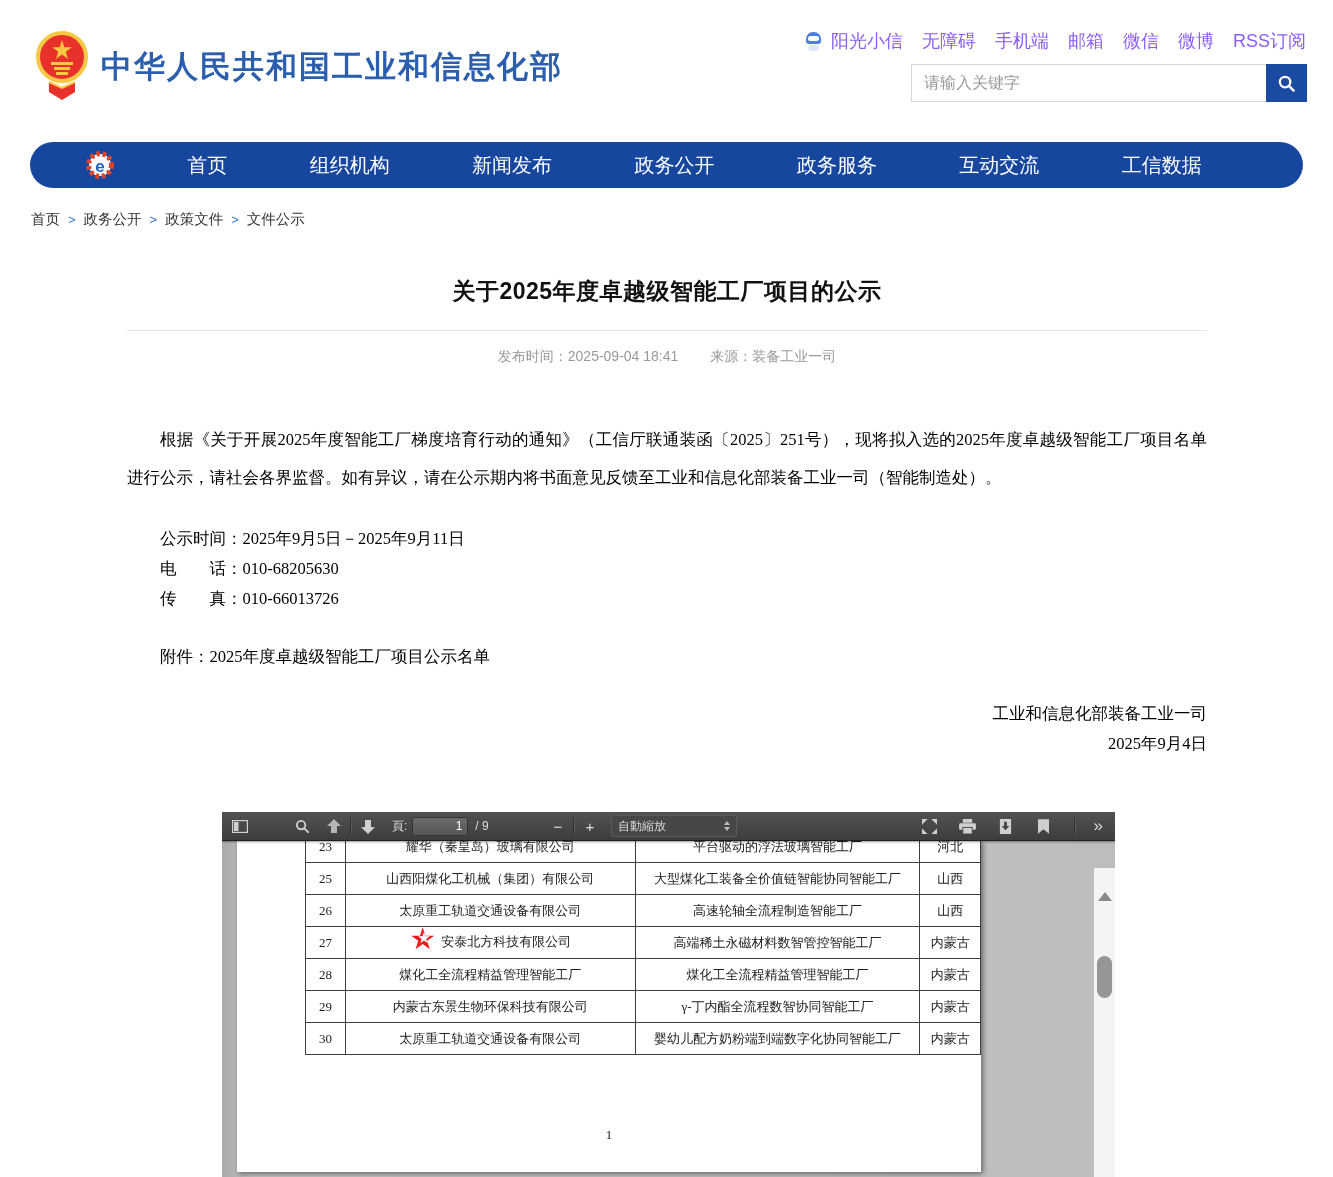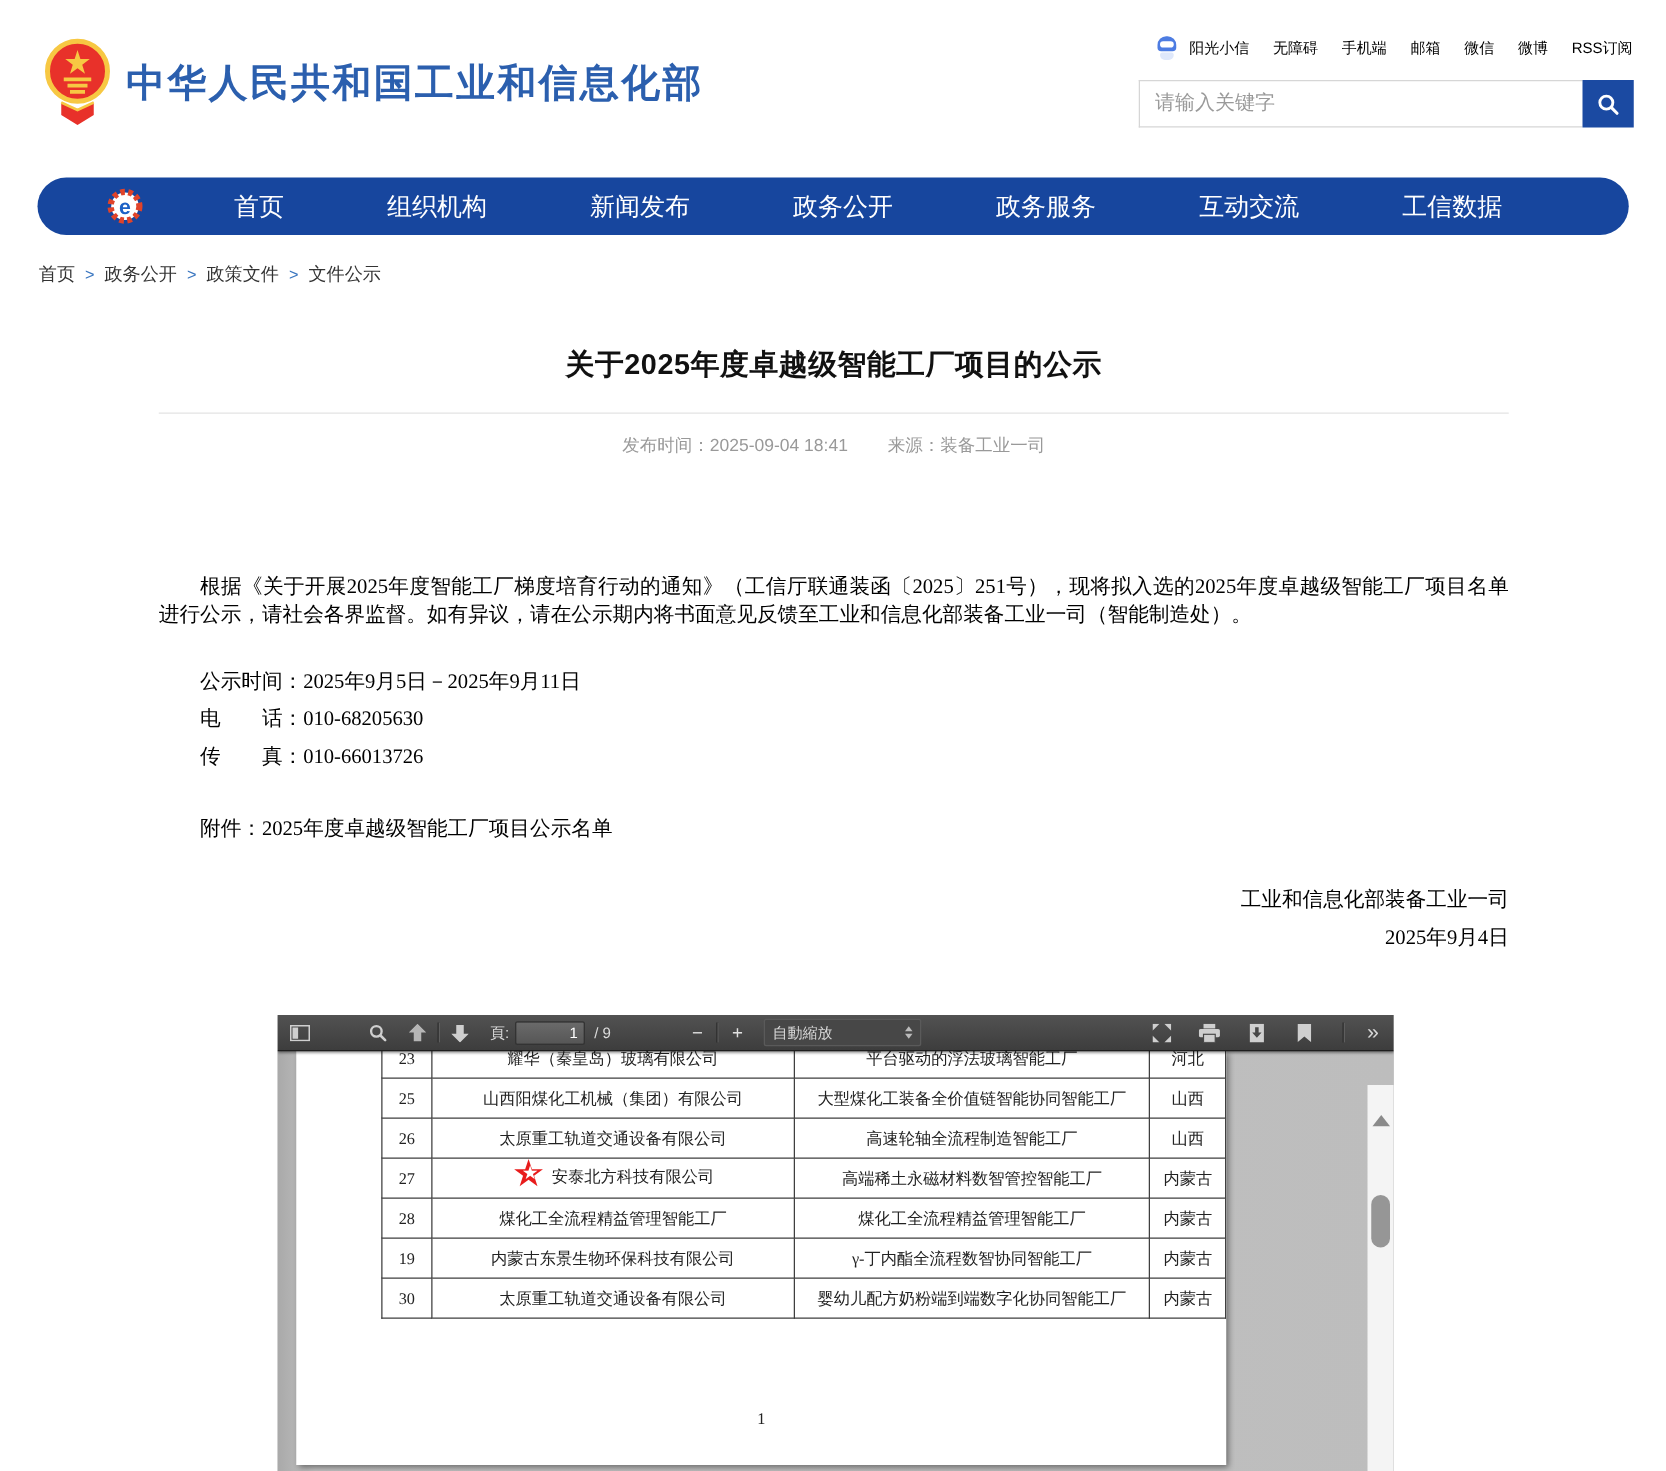--- a/index.html
+++ b/index.html
@@ -7,21 +7,21 @@
     width:1333px;height:1177px;position:relative;overflow:hidden;
     background:#fff;font-family:"Liberation Sans",sans-serif;
   }
   
   .logo-area{position:absolute;left:35px;top:30px;display:flex;align-items:center;}
   .emblem{width:54px;height:74px;flex:0 0 auto;}
   .site-text{margin-left:12px;}
   .site-title{font-size:31px;font-weight:bold;color:#2b5fae;letter-spacing:2px;line-height:34px;}
   .site-subtitle{font-size:12.7px;color:#2b5fae;margin-top:7px;letter-spacing:.1px;white-space:nowrap;}
   .quick-links{position:absolute;top:29px;right:27px;display:flex;align-items:center;gap:19px;
-    font-size:12px;color:#000000;}
+    font-size:18px;color:#8b5cf6;}
   .quick-links .lnk{cursor:pointer;white-space:nowrap;}
   .robot-icon{display:inline-block;width:17px;height:19px;position:relative;margin-right:-10px;}
   .robot-icon .head{position:absolute;left:1px;top:0;width:15px;height:12px;background:#4d7ce2;border-radius:7px 7px 3px 3px;}
   .robot-icon .face{position:absolute;left:3px;top:4px;width:11px;height:5px;background:#fff;border-radius:3px;}
   .robot-icon .body{position:absolute;left:3px;top:13px;width:11px;height:6px;background:#dfe8fb;border-radius:2px 2px 4px 4px;}
   .search-bar{position:absolute;top:64px;right:26px;width:396px;height:38px;display:flex;}
   .search-input{flex:1;border:1px solid #d6d6d6;border-right:none;outline:none;padding:12px 12px;
     font-size:16px;color:#333;font-family:"Liberation Sans",sans-serif;}
   .search-input::placeholder{color:#9a9a9a;}
   .search-btn{width:41px;height:38px;background:#1b4aa2;border:none;display:flex;align-items:center;
@@ -37,21 +37,21 @@
     font-size:14.5px;color:#333;}
   .crumb{cursor:pointer;}
   .crumb-sep{color:#3a76c0;font-size:13px;}
   
   .article{position:absolute;left:127px;top:276px;width:1080px;color:#000;}
   .article h1{margin:0;text-align:center;font-size:23px;font-weight:bold;color:#111;letter-spacing:.5px;}
   .title-rule{border:none;border-top:1px solid #e3e3e3;margin:23px 0 0 0;}
   .meta{margin-top:17px;text-align:center;color:#999;font-size:14px;}
   .meta span{margin:0 14px;}
   .body-text{font-family:"Liberation Serif","DejaVu Serif",serif;font-size:16.5px;}
-  .p-main{margin:91px 0 0 0;line-height:23px;text-indent:2em;text-align:justify;}
+  .p-main{margin:55px 0 0 0;line-height:38px;text-indent:2em;text-align:justify;}
   .p-line{margin:0;line-height:30px;text-indent:2em;}
   .p-gongshi{margin-top:27px;}
   .p-attach{margin-top:28px;}
   .p-sign{margin:27px 0 0 0;line-height:30px;text-align:right;}
   .p-date{margin:0;line-height:30px;text-align:right;}
   
   .pdf-viewer{position:absolute;left:222px;top:812px;width:893px;height:365px;background:#bdbdbd;overflow:hidden;}
   .pdf-toolbar{position:relative;height:28px;background:linear-gradient(#525252,#3d3d3d);
     border-bottom:1px solid #1e1e1e;box-shadow:0 1px 2px rgba(0,0,0,.4);color:#d8d8d8;font-size:12px;z-index:3;}
   .tb-left{position:absolute;left:6px;top:0;height:28px;display:flex;align-items:center;}
@@ -288,21 +288,21 @@
             <td>高端稀土永磁材料数智管控智能工厂</td>
             <td>内蒙古</td>
           </tr>
           <tr>
             <td>28</td>
             <td>煤化工全流程精益管理智能工厂</td>
             <td>煤化工全流程精益管理智能工厂</td>
             <td>内蒙古</td>
           </tr>
           <tr>
-            <td>19</td>
+            <td>29</td>
             <td>内蒙古东景生物环保科技有限公司</td>
             <td>γ-丁内酯全流程数智协同智能工厂</td>
             <td>内蒙古</td>
           </tr>
           <tr>
             <td>30</td>
             <td>太原重工轨道交通设备有限公司</td>
             <td>婴幼儿配方奶粉端到端数字化协同智能工厂</td>
             <td>内蒙古</td>
           </tr>

